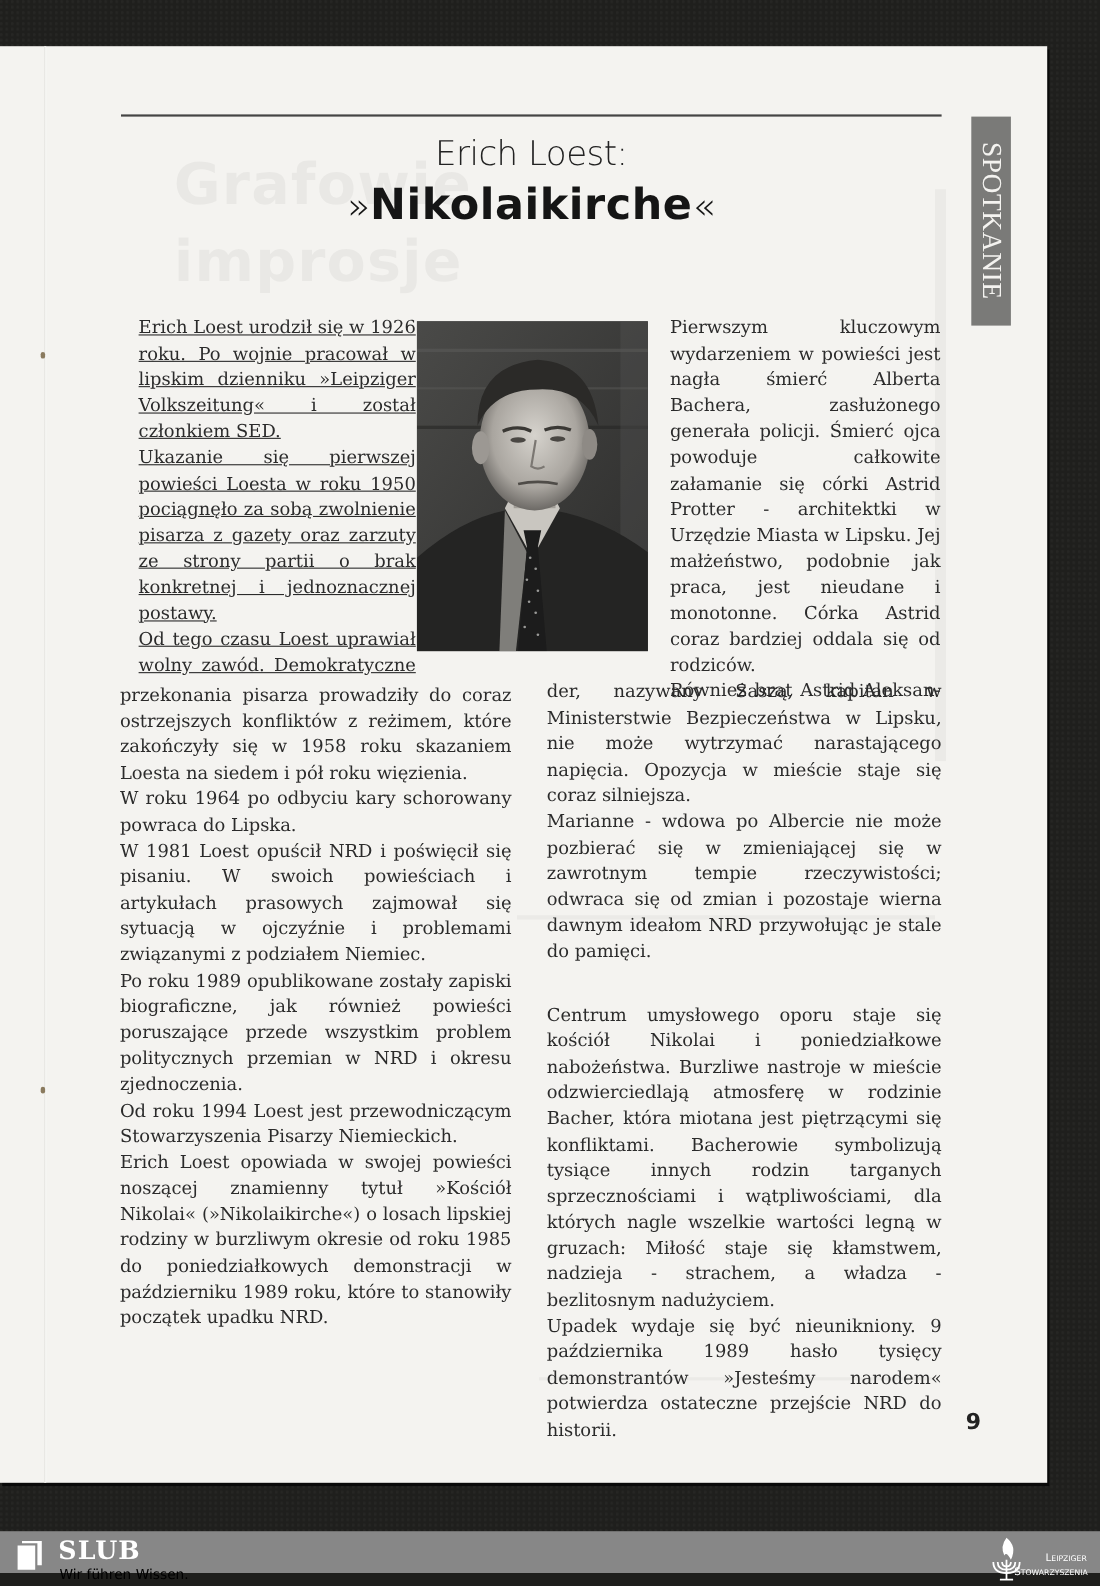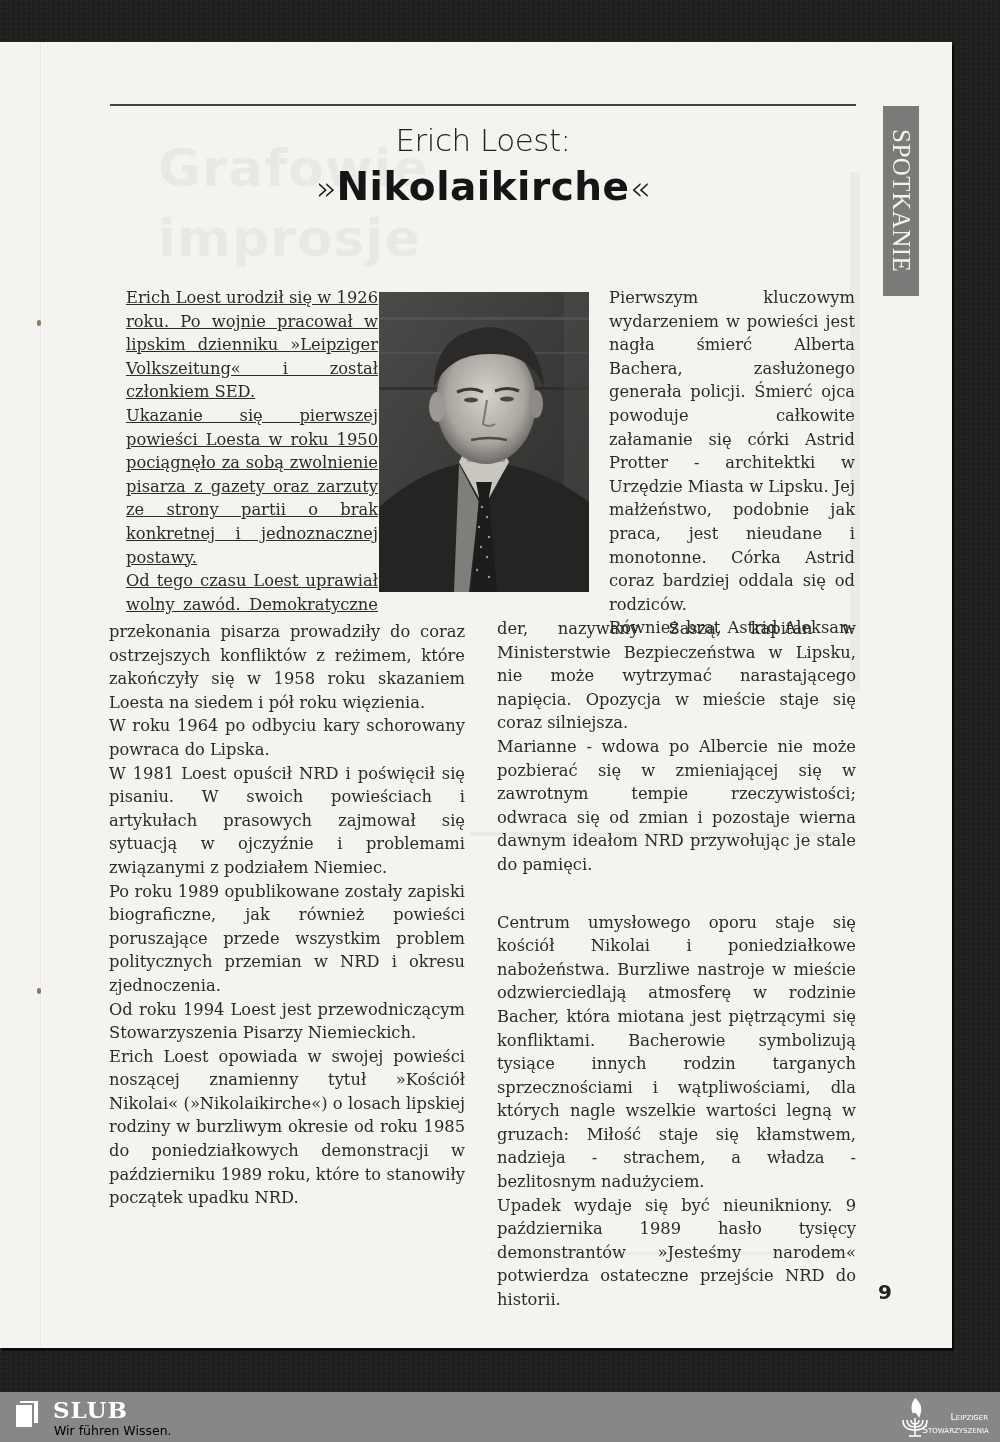--- a/index.html
+++ b/index.html
@@ -73,21 +73,21 @@
   .col-right-full { left:497px; top:575px; width:359px; }
   .photo {
     position:absolute; left:379px; top:250px; width:210px; height:300px;
     overflow:hidden; background:#3a3a3a;
   }
   .page-number {
     position:absolute; left:878px; top:1238px;
     font-family:"DejaVu Sans", sans-serif; font-weight:bold; font-size:20px; color:#222;
   }
   .footer {
-    position:absolute; left:0; top:1392px; width:1000px; height:50px; background:#878787;
+    position:absolute; left:0; top:1392px; width:1000px; height:38px; background:#878787;
   }
   .slub-logo { position:absolute; left:14px; top:7px; width:28px; height:30px; }
   .slub-name {
     position:absolute; left:53px; top:4px; color:#fff;
     font-family:"DejaVu Serif", serif; font-weight:bold; font-size:23px; letter-spacing:1px;
   }
   .slub-tag {
     position:absolute; left:54px; top:31px; color:#000000;
     font-family:"DejaVu Sans", sans-serif; font-size:12.5px;
   }

